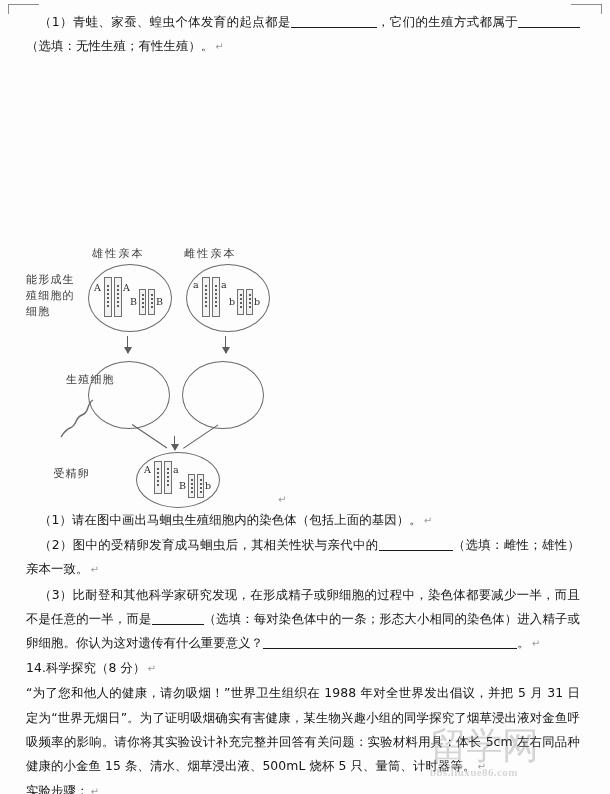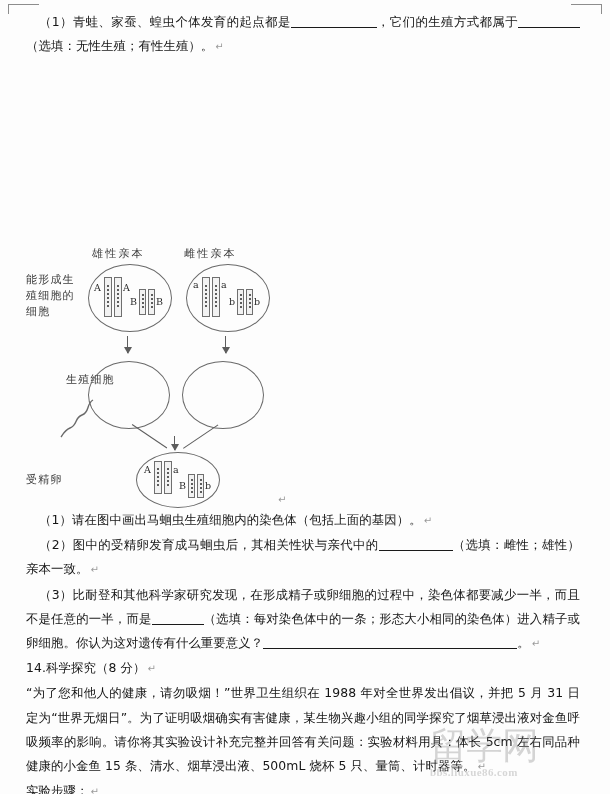--- a/index.html
+++ b/index.html
@@ -196,21 +196,21 @@
 
   </div>
 
   <div class="figure">
 
     <div class="fig-caption-top" style="left:66px; top:0;">雄性亲本</div>
     <div class="fig-caption-top" style="left:158px; top:0;text-align:right;">雌性亲本</div>
 
     <div class="fig-side-label" style="left:0; top:26px; width:58px;">能形成生殖细胞的细胞</div>
     <div class="fig-side-label" style="left:0; top:126px; width:64px;margin-left:40px;">生殖细胞</div>
-    <div class="fig-side-label" style="left:0; top:226px; width:64px;">受精卵</div>
+    <div class="fig-side-label" style="left:0; top:220px; width:64px;text-align:right;">受精卵</div>
 
     <div class="cell" style="left:62px; top:18px; width:82px; height:66px;"></div>
     <div class="chrom-group" style="left:62px; top:18px;">
       <div class="chrom dotted" style="left:16px; top:13px; width:8px; height:40px;"></div>
       <div class="chrom dotted" style="left:26px; top:13px; width:8px; height:40px;"></div>
       <div class="gene-label" style="left:6px;  top:18px;">A</div>
       <div class="gene-label" style="left:35px; top:18px;">A</div>
       <div class="chrom dotted" style="left:51px; top:25px; width:7px; height:26px;"></div>
       <div class="chrom dotted" style="left:60px; top:25px; width:7px; height:26px;"></div>
       <div class="gene-label" style="left:42px; top:32px;">B</div>

